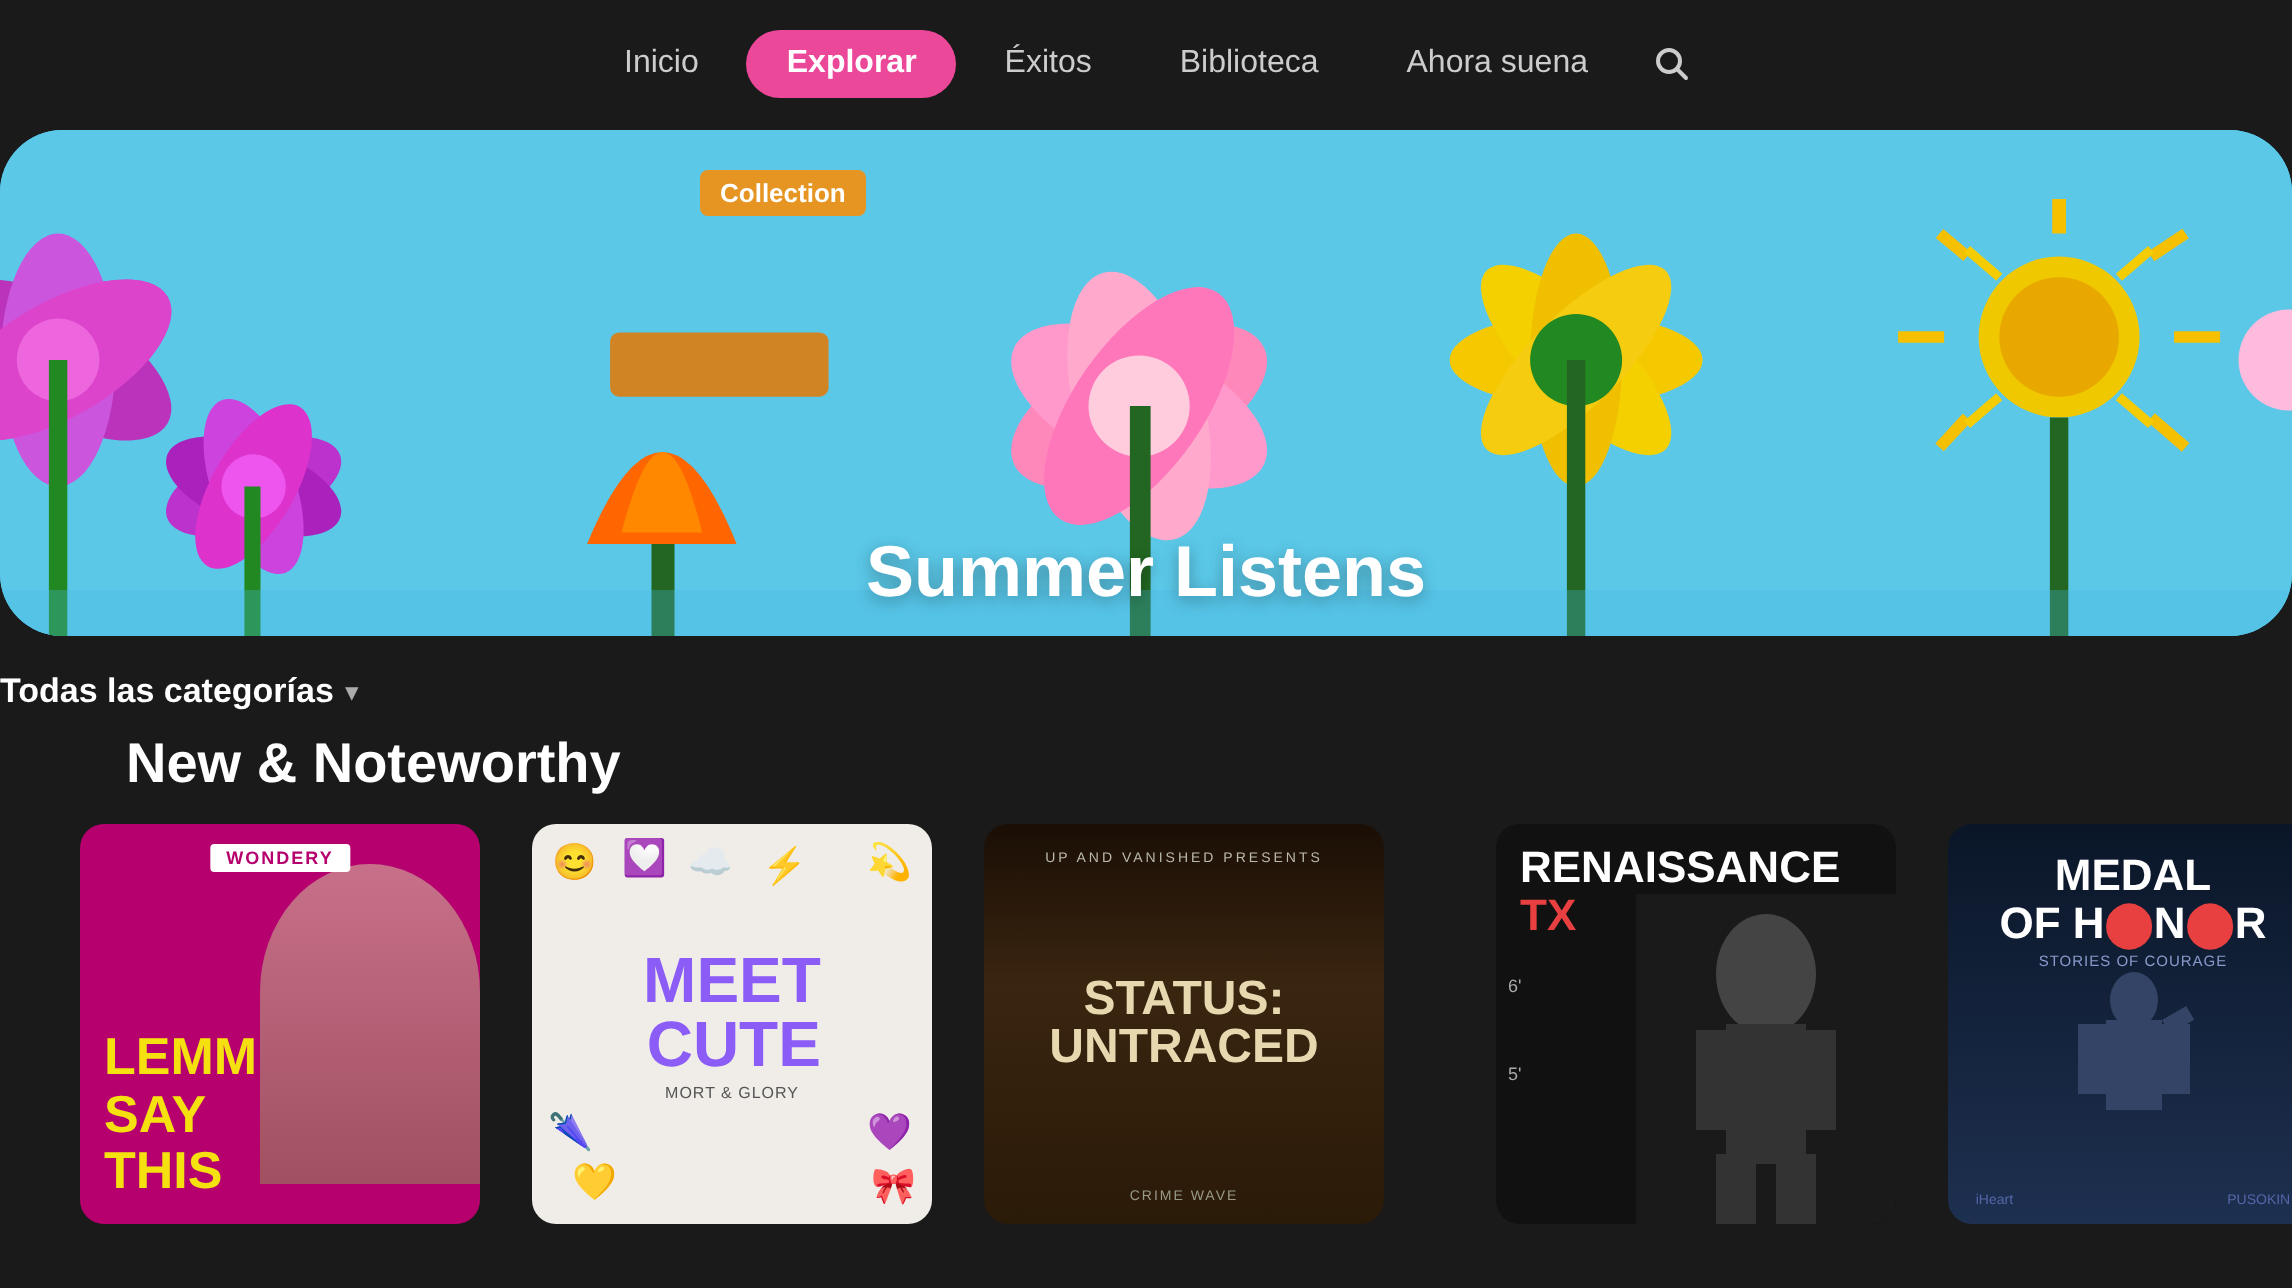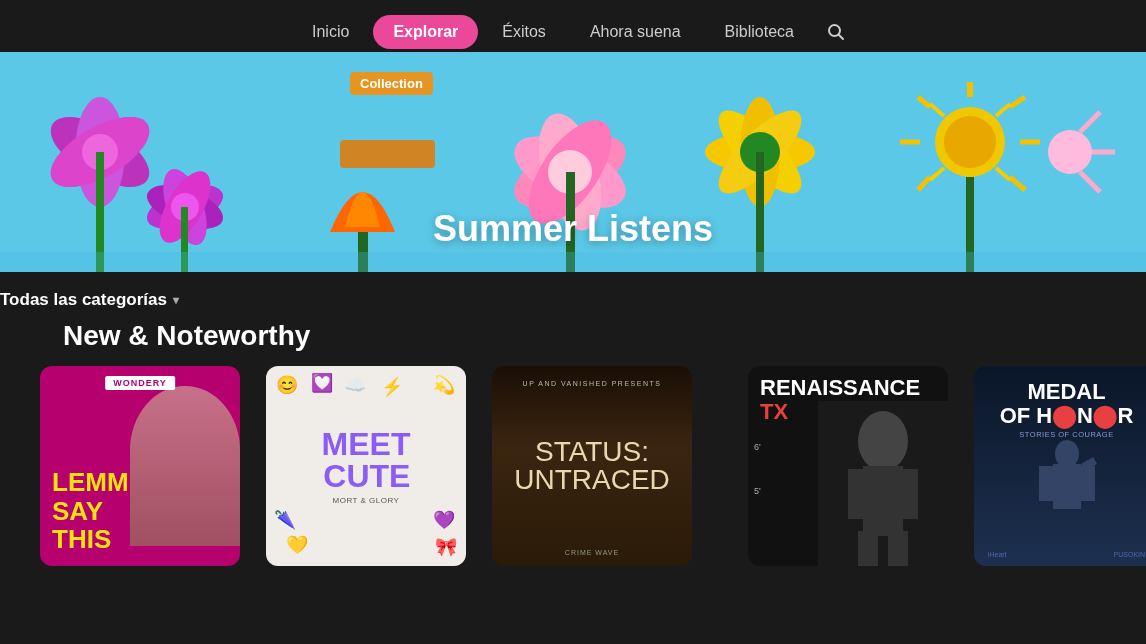--- a/index.html
+++ b/index.html
@@ -12,21 +12,21 @@
       overflow: hidden;
       color: white;
     }
 
     
     .nav-bar {
       display: flex;
       justify-content: center;
       align-items: center;
       gap: 4px;
-      padding: 14px 0 2px;
+      padding: 14px 0 15px;
       background: #1a1a1a;
     }
 
     .nav-item {
       padding: 8px 20px;
       border-radius: 20px;
       font-size: 16px;
       font-weight: 500;
       color: #ccc;
       cursor: pointer;
@@ -47,43 +47,44 @@
       height: 36px;
       border-radius: 50%;
       cursor: pointer;
       color: #ccc;
       font-size: 18px;
     }
 
     
     .hero-banner {
       width: 100%;
-      height: 220px;
+      height: 253px;
       background: #4ab8e0;
       position: relative;
       overflow: hidden;
+      border-radius: 31px;
     }
 
     .collection-badge {
       display: inline-block;
       background: rgba(255,140,0,0.85);
       color: white;
       font-size: 13px;
       font-weight: 600;
       padding: 4px 10px;
       border-radius: 4px;
       margin-bottom: 8px;
       position: absolute;
       top: 20px;
       left: 350px;
     }
 
     .hero-title {
       position: absolute;
-      bottom: 22px;
+      bottom: 11px;
       left: 50%;
       transform: translateX(-50%);
       font-size: 36px;
       font-weight: 700;
       color: white;
       text-shadow: 0 2px 8px rgba(0,0,0,0.3);
       white-space: nowrap;
     }
 
     
@@ -236,22 +237,22 @@
       transform: translateX(-50%);
       font-size: 7px;
       letter-spacing: 1.5px;
       color: #bba;
       text-align: center;
       white-space: nowrap;
       text-transform: uppercase;
     }
 
     .status-title {
-      font-size: 28px;
-      font-weight: 400;
+      font-size: 24px;
+      font-weight: 700;
       color: #e8d8b0;
       text-align: center;
       text-transform: uppercase;
       line-height: 1.0;
     }
 
     .status-bottom {
       position: absolute;
       bottom: 10px;
       font-size: 7px;
@@ -374,22 +375,22 @@
       overflow: hidden;
     }
   </style>
 </head>
 <body>
 
 <div class="nav-bar">
   <div class="nav-item">Inicio</div>
   <div class="nav-item active">Explorar</div>
   <div class="nav-item">Éxitos</div>
+  <div class="nav-item">Biblioteca</div>
   <div class="nav-item">Ahora suena</div>
-  <div class="nav-item">Biblioteca</div>
   <div class="nav-search">
     <svg width="18" height="18" viewBox="0 0 18 18" fill="none">
       <circle cx="7.5" cy="7.5" r="5.5" stroke="#ccc" stroke-width="2"></circle>
       <line x1="11.5" y1="11.5" x2="16" y2="16" stroke="#ccc" stroke-width="2" stroke-linecap="round"></line>
     </svg>
   </div>
 </div>
 
 <div class="hero-banner">
   <svg class="hero-svg" viewBox="0 0 1146 220" preserveAspectRatio="xMidYMid slice">

